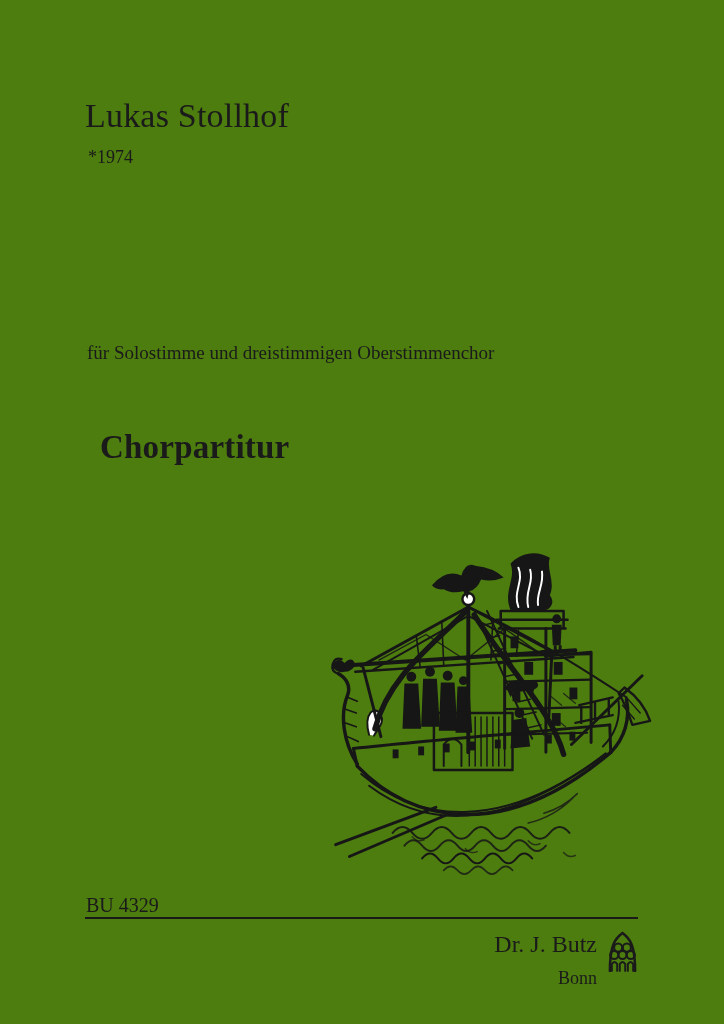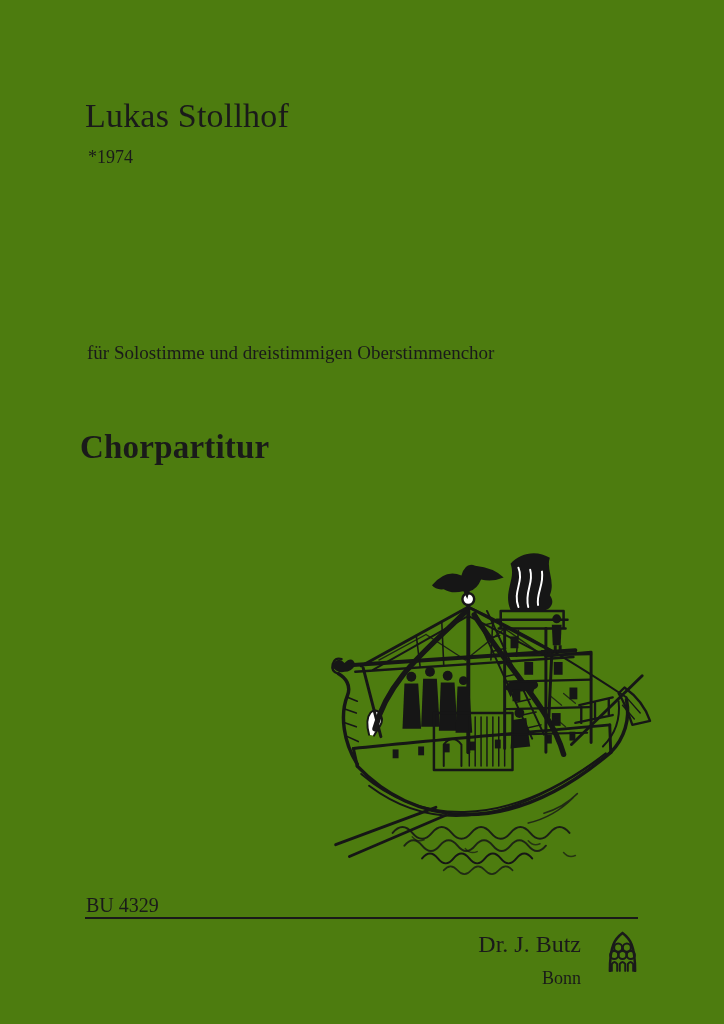--- a/index.html
+++ b/index.html
@@ -21,38 +21,38 @@
   }
   .title{
     position:absolute;left:84px;top:206px;
     font-size:39px;letter-spacing:-.2px;white-space:nowrap;
   }
   .subtitle{
     position:absolute;left:87px;top:295px;
     font-size:19px;line-height:26px;margin-top:45px;
   }
   .edition{
-    position:absolute;left:80px;top:429px;
+    position:absolute;left:100px;top:429px;
     font-size:33px;font-weight:bold;letter-spacing:.2px;
   }
   .ship{
     position:absolute;left:318px;top:550px;
     width:334px;height:334px;
   }
   .catalog{
     position:absolute;left:86px;top:894px;
     font-size:20px;
   }
   .rule{
     position:absolute;left:85px;top:917px;
     width:553px;height:2px;background:#1a1a1a;
   }
   .publisher{
     position:absolute;top:931px;right:86px;
-    display:flex;gap:26px;align-items:flex-start;
+    display:flex;gap:10px;align-items:flex-start;
   }
   .pub-text{text-align:right;}
   .pub-name{font-size:24px;line-height:26px;}
   .pub-city{font-size:18px;line-height:20px;margin-top:11px;}
   .pub-logo{width:31px;height:41px;display:block;}
   svg{display:block;}
 </style>
 </head>
 <body>
 

